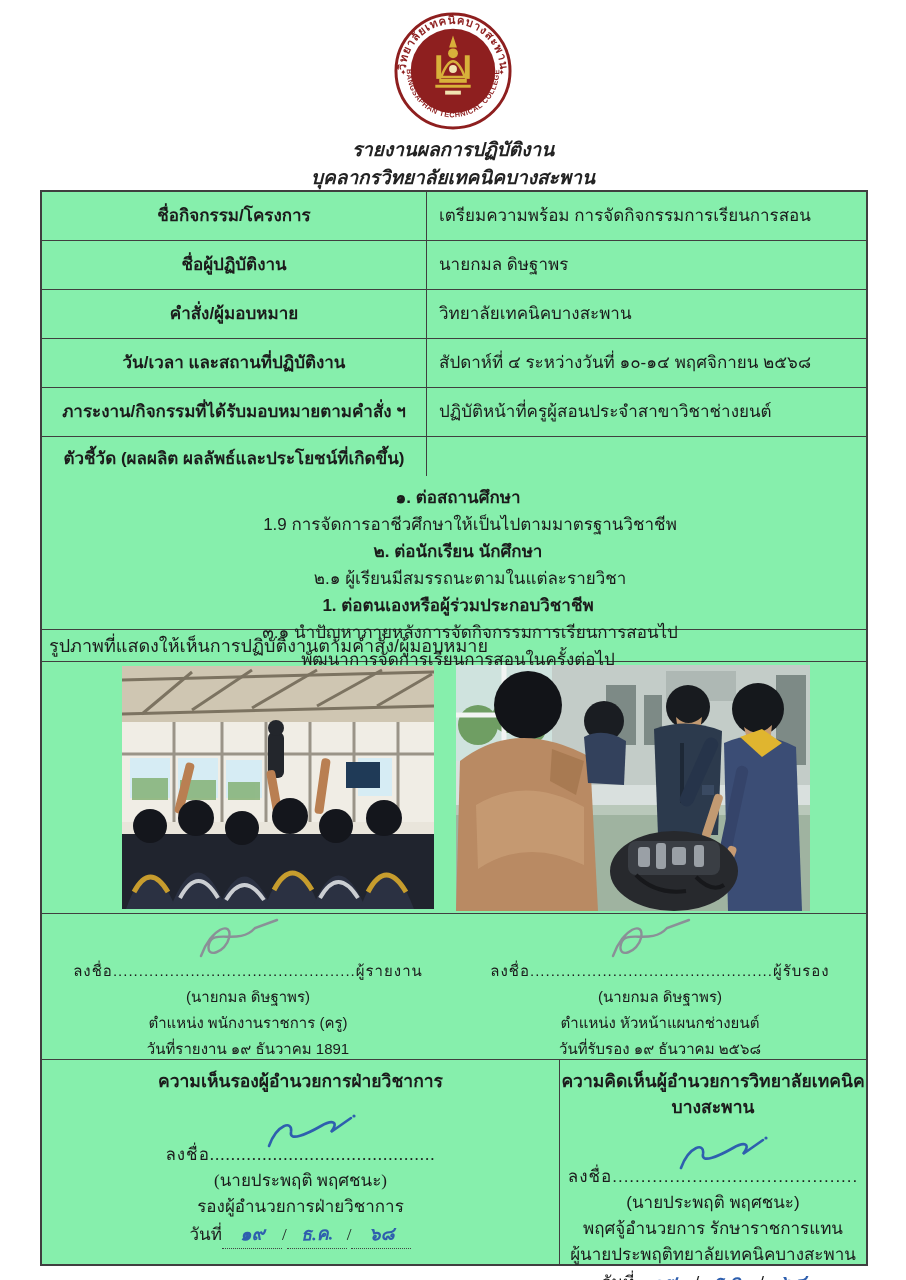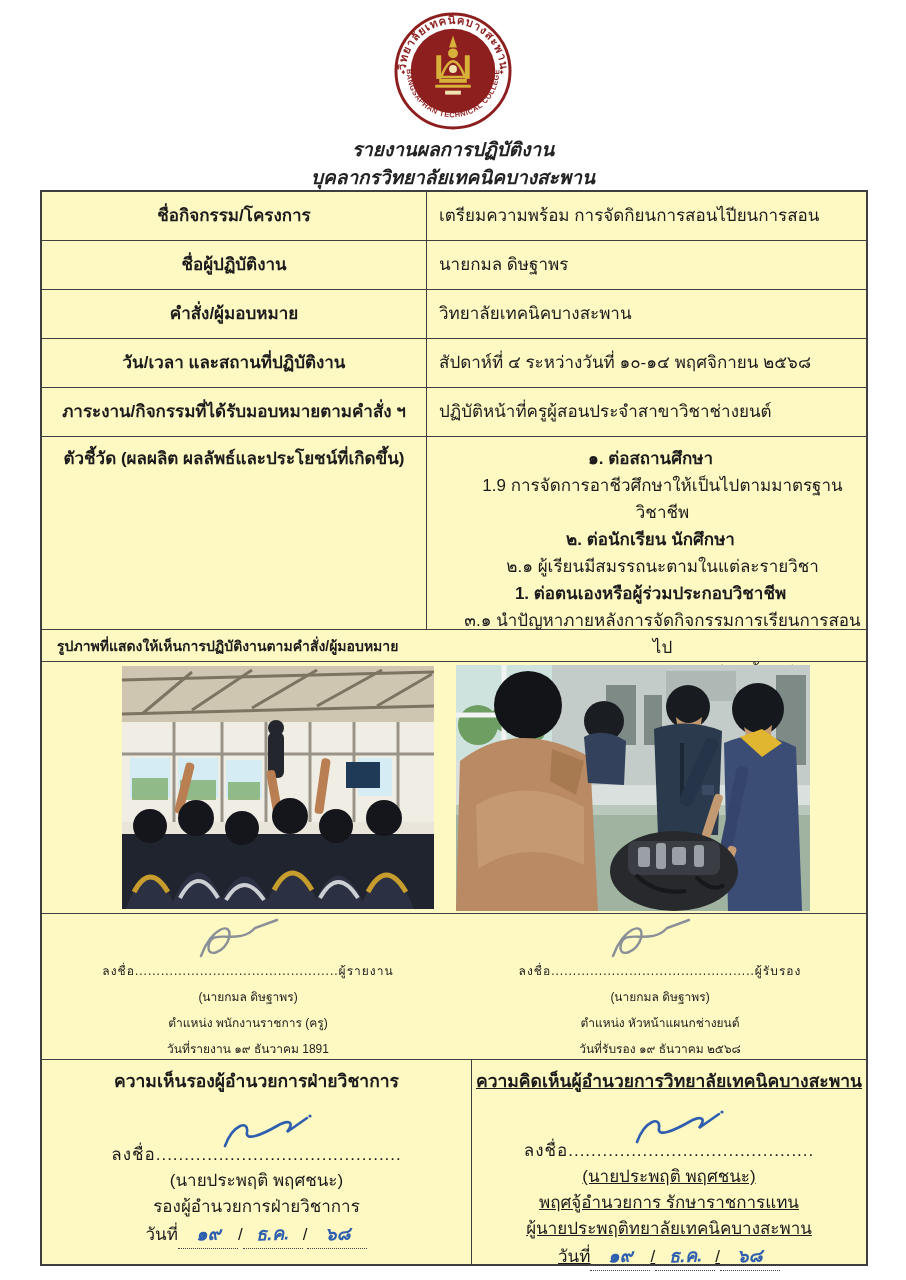--- a/index.html
+++ b/index.html
@@ -4,48 +4,48 @@
 <style>
   html,body{margin:0;padding:0;background:#ffffff;}
   .page{
     width:906px;height:1280px;position:relative;margin:0 auto;background:#fff;
     font-family:"Liberation Sans","DejaVu Sans",sans-serif;color:#1b1b1b;overflow:hidden;
   }
   
   .logo-wrap{width:118px;height:118px;margin:12px auto 6px;}
   .title{ text-align:center;font-weight:bold;font-size:19px;line-height:28px;color:#222;font-style:italic;}
   
-  .tbl{position:absolute;left:40px;top:190px;width:828px;border:2px solid #3f3f3f;box-sizing:border-box;background:#fef9c3;}
+  .tbl{position:absolute;left:40px;top:190px;width:828px;border:2px solid #3f3f3f;box-sizing:border-box;background:#86efac;}
   .row{display:flex;border-bottom:1.5px solid #3f3f3f;box-sizing:border-box;}
   .row:last-child{border-bottom:none;}
   .cell-label{width:385px;border-right:1.5px solid #3f3f3f;box-sizing:border-box;
     display:flex;align-items:center;justify-content:center;font-weight:bold;font-size:17px;
     text-align:center;padding:4px 14px;line-height:1.55;}
   .cell-value{flex:1;display:flex;align-items:center;font-size:17px;padding:4px 4px 4px 12px;line-height:1.55;}
   .h49{height:49px;}
-  .row-ind{height:193px;}
+  .row-ind{height:193px;flex-direction:column;}
   .row-ind .cell-label{align-items:flex-start;padding-top:9px;}
   .row-ind .cell-value{align-items:flex-start;display:block;padding-top:8px;text-align:center;}
   .ind-line{font-size:17px;line-height:27px;}
   .ind-main{font-weight:bold;}
   .ind-sub{padding-left:24px;}
-  .photos-header{height:32px;display:flex;align-items:center;font-weight:bold;font-size:14px;
-    padding-left:15px;border-bottom:1.5px solid #3f3f3f;box-sizing:border-box;}
+  .photos-header{height:32px;display:flex;align-items:center;font-weight:normal;font-size:18px;
+    padding-left:7px;border-bottom:1.5px solid #3f3f3f;box-sizing:border-box;}
   .photos-row{height:252px;display:flex;align-items:center;justify-content:space-between;
     padding:0 56px 0 80px;border-bottom:1.5px solid #3f3f3f;box-sizing:border-box;}
   .photo{display:block;}
   
   .sign-row{height:146px;display:flex;border-bottom:1.5px solid #3f3f3f;box-sizing:border-box;}
-  .sign-half{width:50%;position:relative;text-align:center;font-size:12px;line-height:26px;padding-top:44px;box-sizing:border-box;}
+  .sign-half{width:50%;position:relative;text-align:center;font-size:15px;line-height:26px;padding-top:44px;box-sizing:border-box;}
   .sig-squiggle{position:absolute;top:4px;left:50%;margin-left:-55px;}
   
   .bottom-row{height:204px;display:flex;}
   .op-cell{position:relative;box-sizing:border-box;text-align:center;font-size:17px;line-height:26px;}
-  .op-left{width:430px;border-right:1.5px solid #3f3f3f;}
-  .op-right{flex:1;text-decoration:underline;}
+  .op-left{width:518px;border-right:1.5px solid #3f3f3f;font-family:Liberation Serif, serif;}
+  .op-right{flex:1;}
   .op-header{font-weight:bold;font-size:17.5px;margin-top:8px;}
   .op-sig{position:relative;display:inline-block;margin-top:44px;}
   .op-left .op-sig{margin-top:48px;}
   .op-sig .sig-blue{position:absolute;top:-30px;left:50%;margin-left:-38px;}
   .tight{line-height:26px;}
   .dateline{margin-top:1px;}
   .dotseg{display:inline-block;border-bottom:1.5px dotted #444;min-width:52px;padding:0 4px;}
   .hand{display:inline-block;color:#2e5fae;font-weight:bold;font-style:italic;font-size:18px;transform:rotate(-2deg);}
   .dots{letter-spacing:1px;}
 </style>
@@ -84,21 +84,21 @@
     </svg>
   </div>
 
   <div class="title">รายงานผลการปฏิบัติงาน</div>
   <div class="title">บุคลากรวิทยาลัยเทคนิคบางสะพาน</div>
 
   <div class="tbl">
 
     <div class="row h49">
       <div class="cell-label">ชื่อกิจกรรม/โครงการ</div>
-      <div class="cell-value">เตรียมความพร้อม การจัดกิยนการสอนไปียนการสอน</div>
+      <div class="cell-value">เตรียมความพร้อม การจัดกิจกรรมการเรียนการสอน</div>
     </div>
 
     <div class="row h49">
       <div class="cell-label">ชื่อผู้ปฏิบัติงาน</div>
       <div class="cell-value">นายกมล  ดิษฐาพร</div>
     </div>
 
     <div class="row h49">
       <div class="cell-label">คำสั่ง/ผู้มอบหมาย</div>
       <div class="cell-value">วิทยาลัยเทคนิคบางสะพาน</div>

